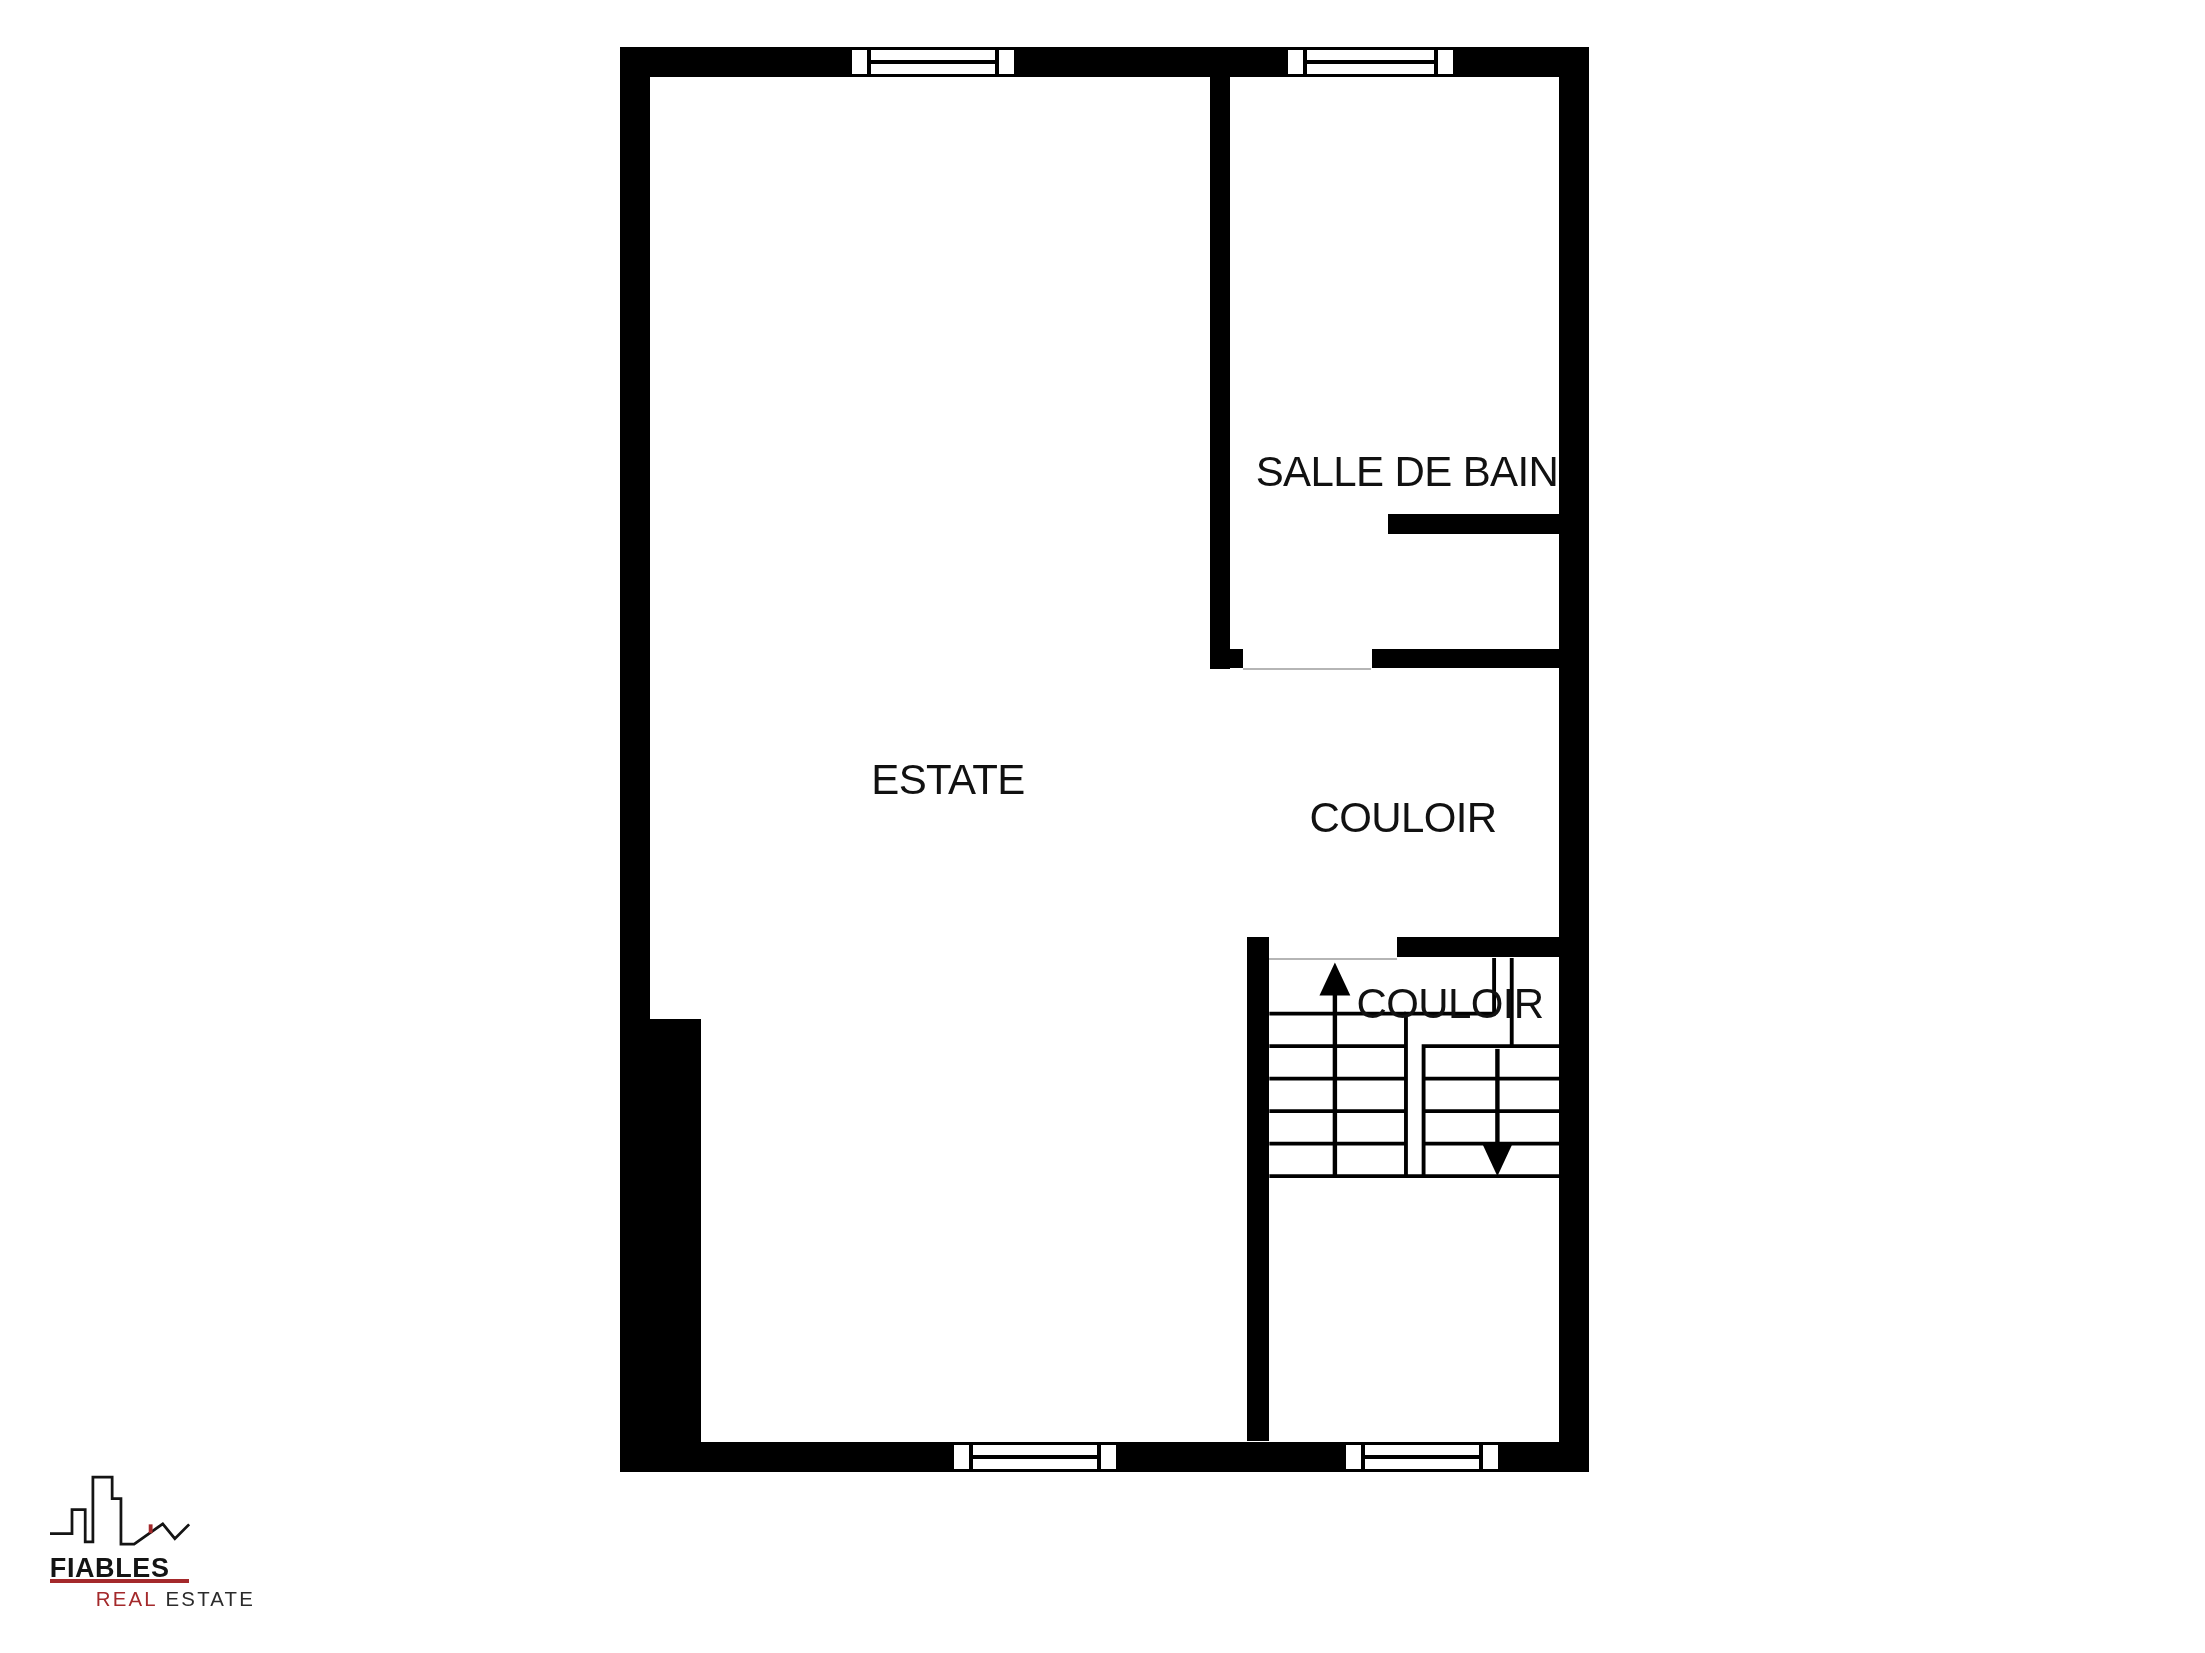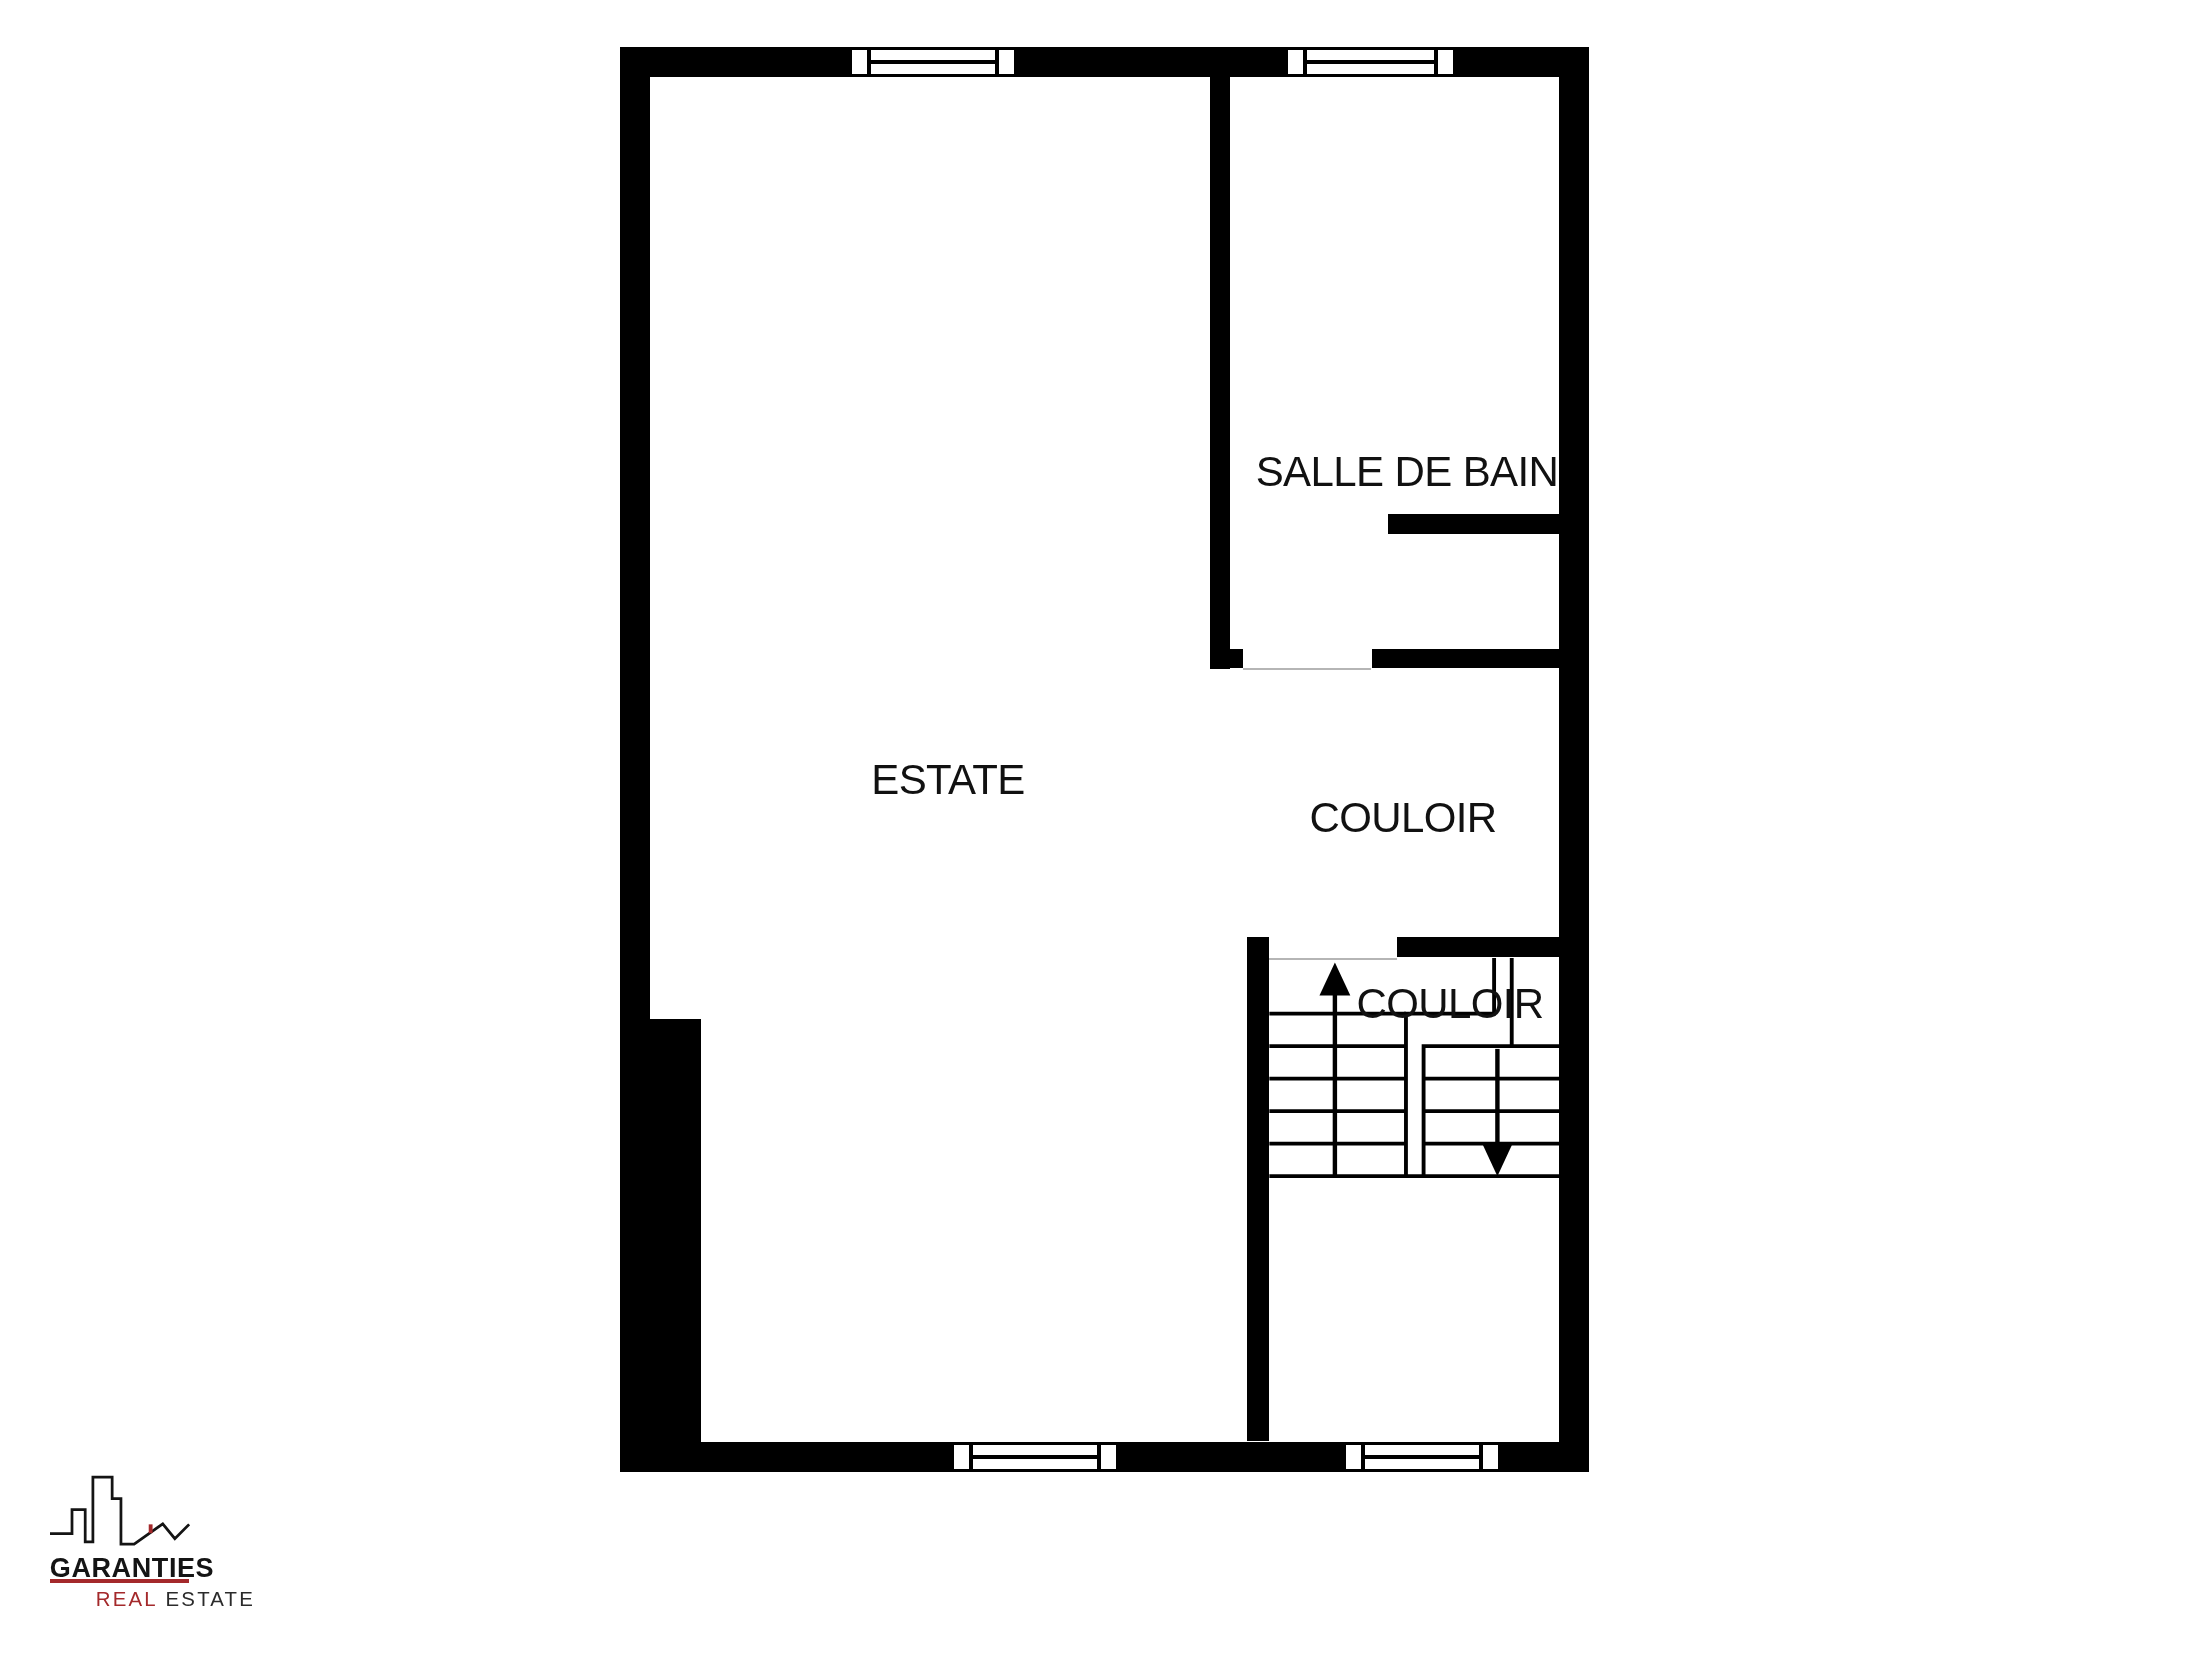--- a/index.html
+++ b/index.html
@@ -195,21 +195,21 @@
   <div class="room-label" style="left:948px; top:780px;">ESTATE</div>
   <div class="room-label" style="left:1407px; top:472px;">SALLE DE BAIN</div>
   <div class="room-label" style="left:1403px; top:818px;">COULOIR</div>
   <div class="room-label" style="left:1450px; top:1004px;">COULOIR</div>
 
   <div id="logo" style="height:143px;">
     <svg id="logo-skyline" width="149" height="77" viewBox="0 0 270 140">
       <polyline points="5,114 45,114 45,70 69,70 69,129 83,129 83,11 118,11 118,50 134,50 134,133 158,133 210,96 232,123 258,97" fill="none" stroke="#141414" stroke-width="5"></polyline>
       <line x1="188" y1="97" x2="188" y2="113" stroke="#a4292b" stroke-width="7"></line>
     </svg>
-    <div class="brand-word">GARANTIES</div>
+    <div class="brand-word">FIABLES</div>
     <div class="brand-rule"></div>
     <div class="brand-sub">
       <span class="sub-red">REAL</span><span class="sub-dark">ESTATE</span>
     </div>
   </div>
 
 
 </div>
 
 

